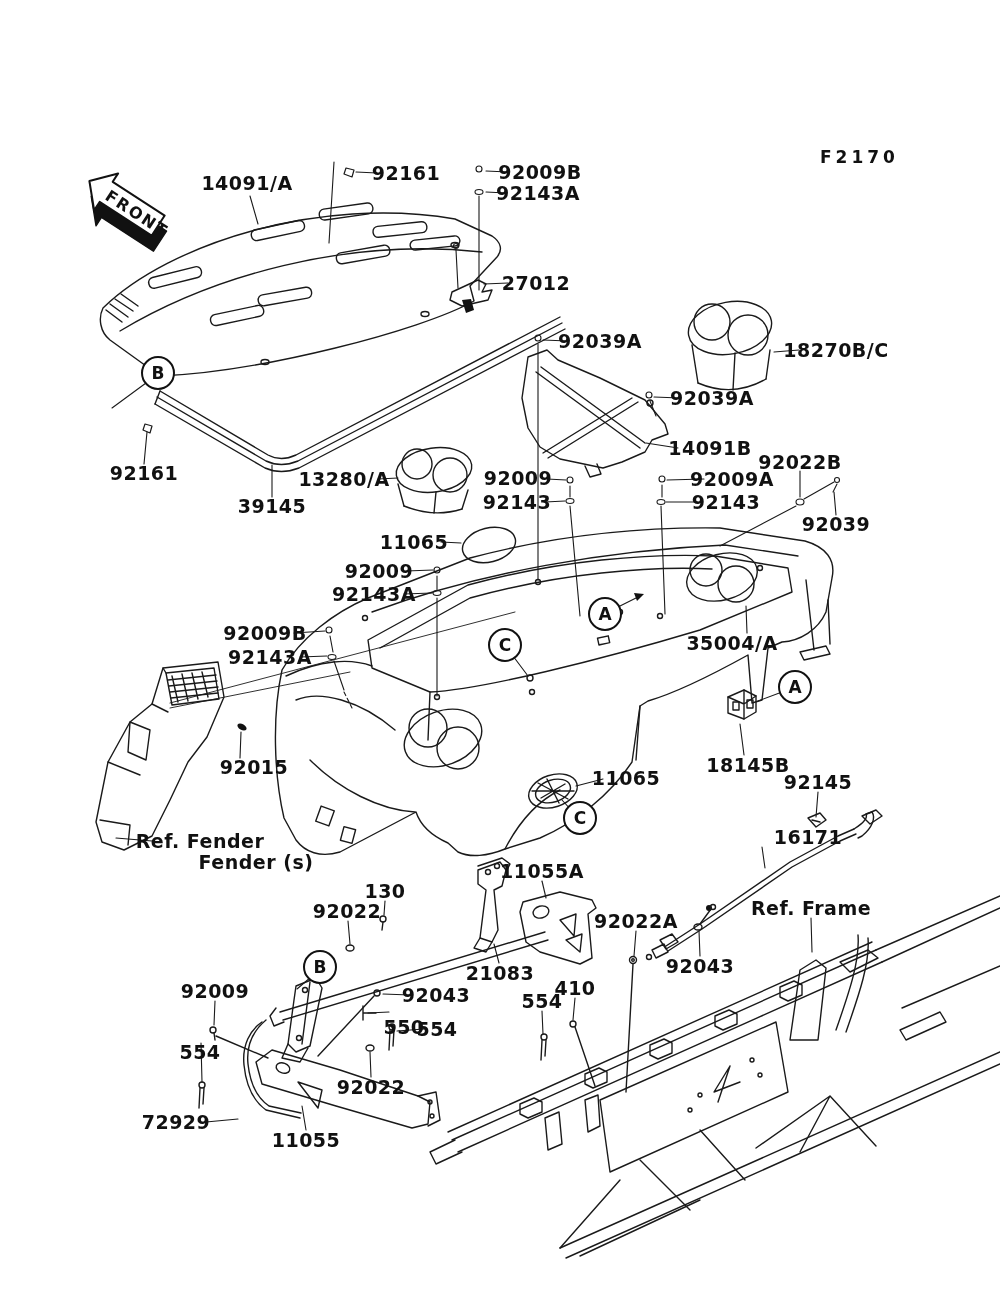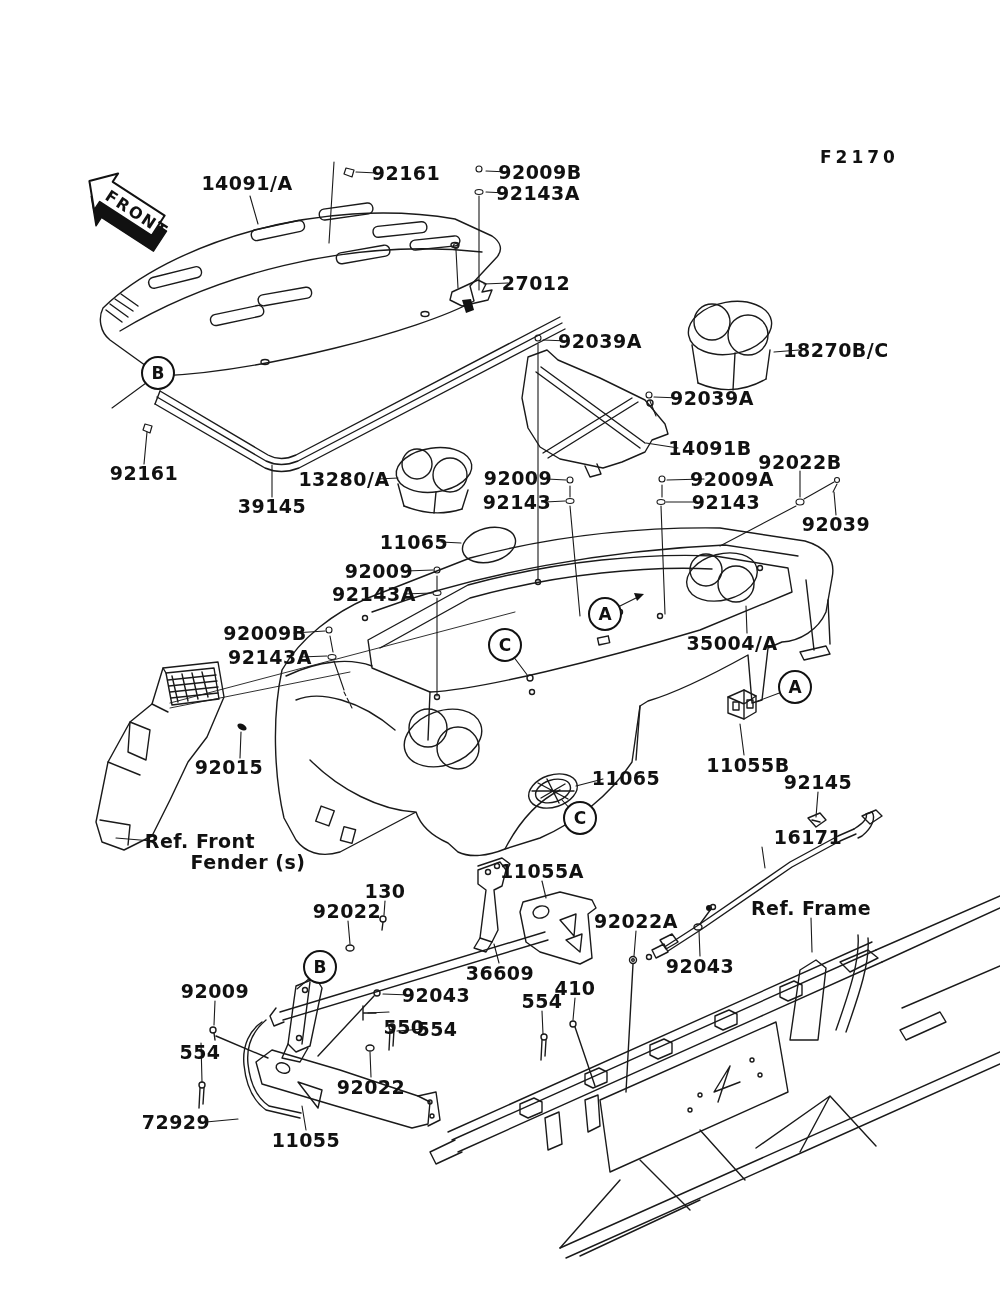--- a/index.html
+++ b/index.html
@@ -314,33 +314,33 @@
   <div class="lbl" style="left:517px;top:502px">92143</div>
   <div class="lbl" style="left:144px;top:473px">92161</div>
   <div class="lbl" style="left:344px;top:479px">13280/A</div>
   <div class="lbl" style="left:272px;top:506px">39145</div>
   <div class="lbl" style="left:414px;top:542px">11065</div>
   <div class="lbl" style="left:379px;top:571px">92009</div>
   <div class="lbl" style="left:374px;top:594px">92143A</div>
   <div class="lbl" style="left:265px;top:633px">92009B</div>
   <div class="lbl" style="left:270px;top:657px">92143A</div>
   <div class="lbl" style="left:732px;top:643px">35004/A</div>
-  <div class="lbl" style="left:229px;top:767px">92015</div>
-  <div class="lbl" style="left:748px;top:765px">11055B</div>
+  <div class="lbl" style="left:254px;top:767px">92015</div>
+  <div class="lbl" style="left:748px;top:765px">18145B</div>
   <div class="lbl" style="left:626px;top:778px">11065</div>
   <div class="lbl" style="left:818px;top:782px">92145</div>
   <div class="lbl" style="left:808px;top:837px">16171</div>
-  <div class="lbl" style="left:200px;top:841px">Ref. Front</div>
-  <div class="lbl" style="left:248px;top:862px">Fender (s)</div>
+  <div class="lbl" style="left:200px;top:841px">Ref. Fender</div>
+  <div class="lbl" style="left:256px;top:862px">Fender (s)</div>
   <div class="lbl" style="left:385px;top:891px">130</div>
   <div class="lbl" style="left:347px;top:911px">92022</div>
   <div class="lbl" style="left:542px;top:871px">11055A</div>
   <div class="lbl" style="left:636px;top:921px">92022A</div>
   <div class="lbl" style="left:811px;top:908px">Ref. Frame</div>
-  <div class="lbl" style="left:500px;top:973px">36609</div>
+  <div class="lbl" style="left:500px;top:973px">21083</div>
   <div class="lbl" style="left:700px;top:966px">92043</div>
   <div class="lbl" style="left:215px;top:991px">92009</div>
   <div class="lbl" style="left:436px;top:995px">92043</div>
   <div class="lbl" style="left:404px;top:1027px">550</div>
   <div class="lbl" style="left:437px;top:1029px">554</div>
   <div class="lbl" style="left:200px;top:1052px">554</div>
   <div class="lbl" style="left:575px;top:988px">410</div>
   <div class="lbl" style="left:542px;top:1001px">554</div>
   <div class="lbl" style="left:371px;top:1087px">92022</div>
   <div class="lbl" style="left:176px;top:1122px">72929</div>

